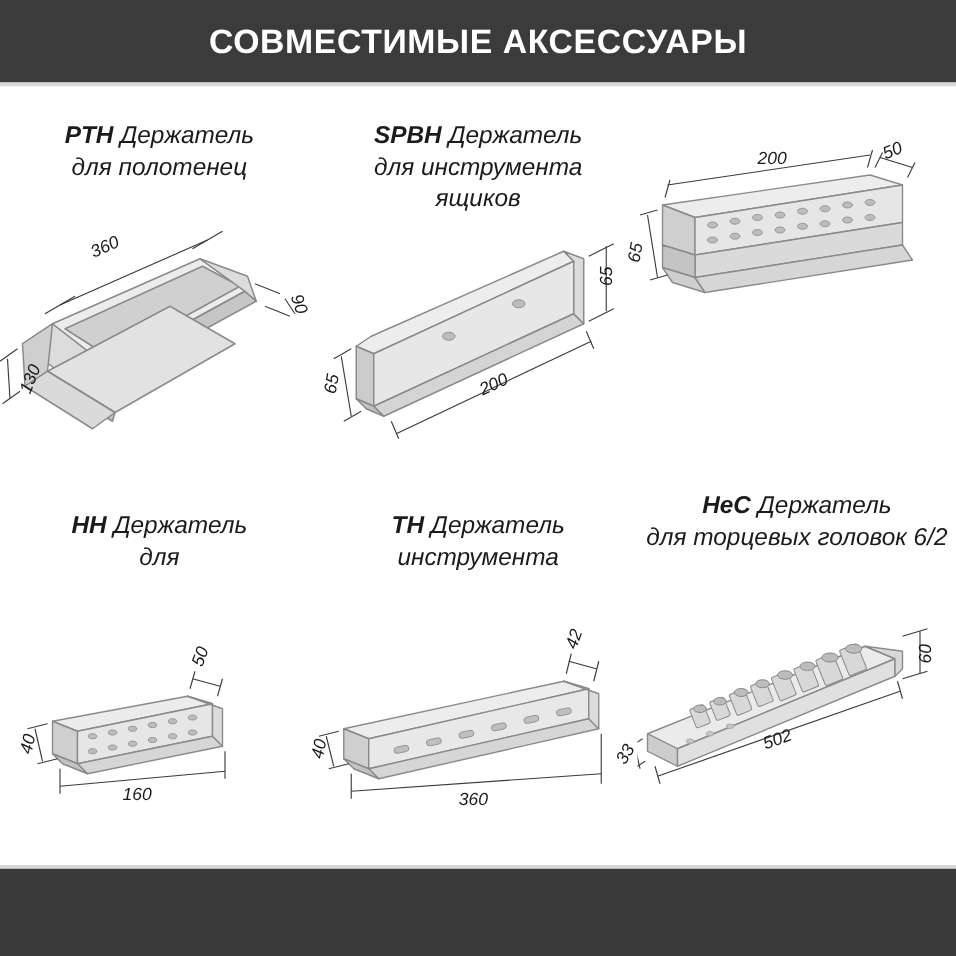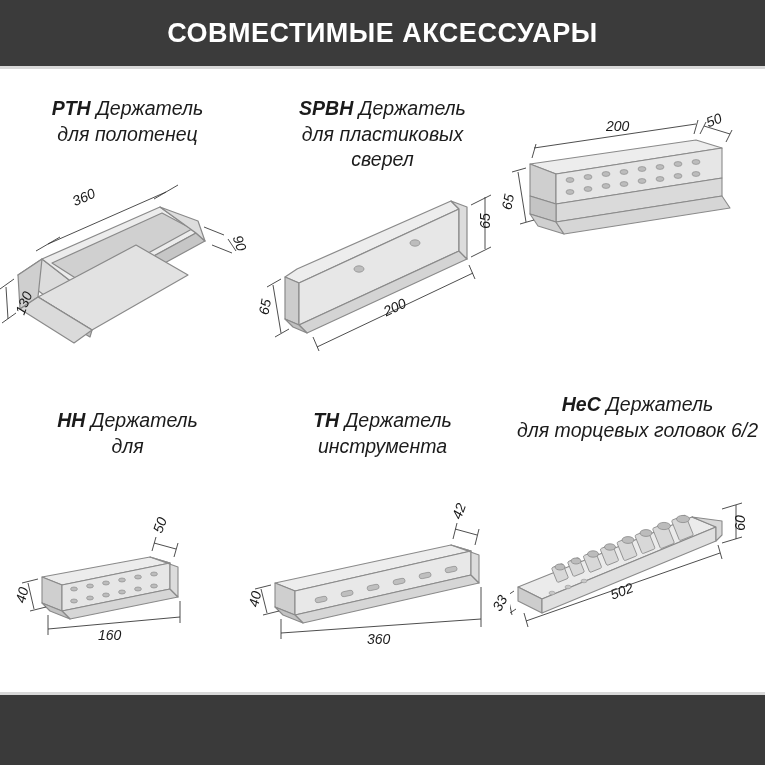--- a/index.html
+++ b/index.html
@@ -156,22 +156,22 @@
         <div class="dim" style="left:72px; top:42px; transform:rotate(-24deg);">360</div>
         <div class="dim" style="left:232px; top:88px; transform:rotate(70deg);">90</div>
         <div class="dim" style="left:12px; top:148px; transform:rotate(-68deg);">130</div>
       </div>
     </div>
 
     <div class="cell" id="cell-spbh">
       <div class="cell-title">
         <b>SPBH</b>
         <span>Держатель</span><br>
-        <span>для пластиковых</span><br>
-        <span>сверел</span>
+        <span>для инструмента</span><br>
+        <span>ящиков</span>
       </div>
       <div class="cell-figure">
         <svg width="255" height="200" viewBox="0 0 255 200">
           <g stroke="#8a8a8a" stroke-width="1.2" stroke-linejoin="round">
 
             <polygon points="30,104 42,96 196,28 204,36 44,110" fill="#ededed"></polygon>
 
             <polygon points="30,104 44,110 204,36 204,22 192,16" fill="#e4e4e4" opacity="0"></polygon>
 
             <polygon points="30,104 44,110 44,152 30,146" fill="#cccccc"></polygon>

